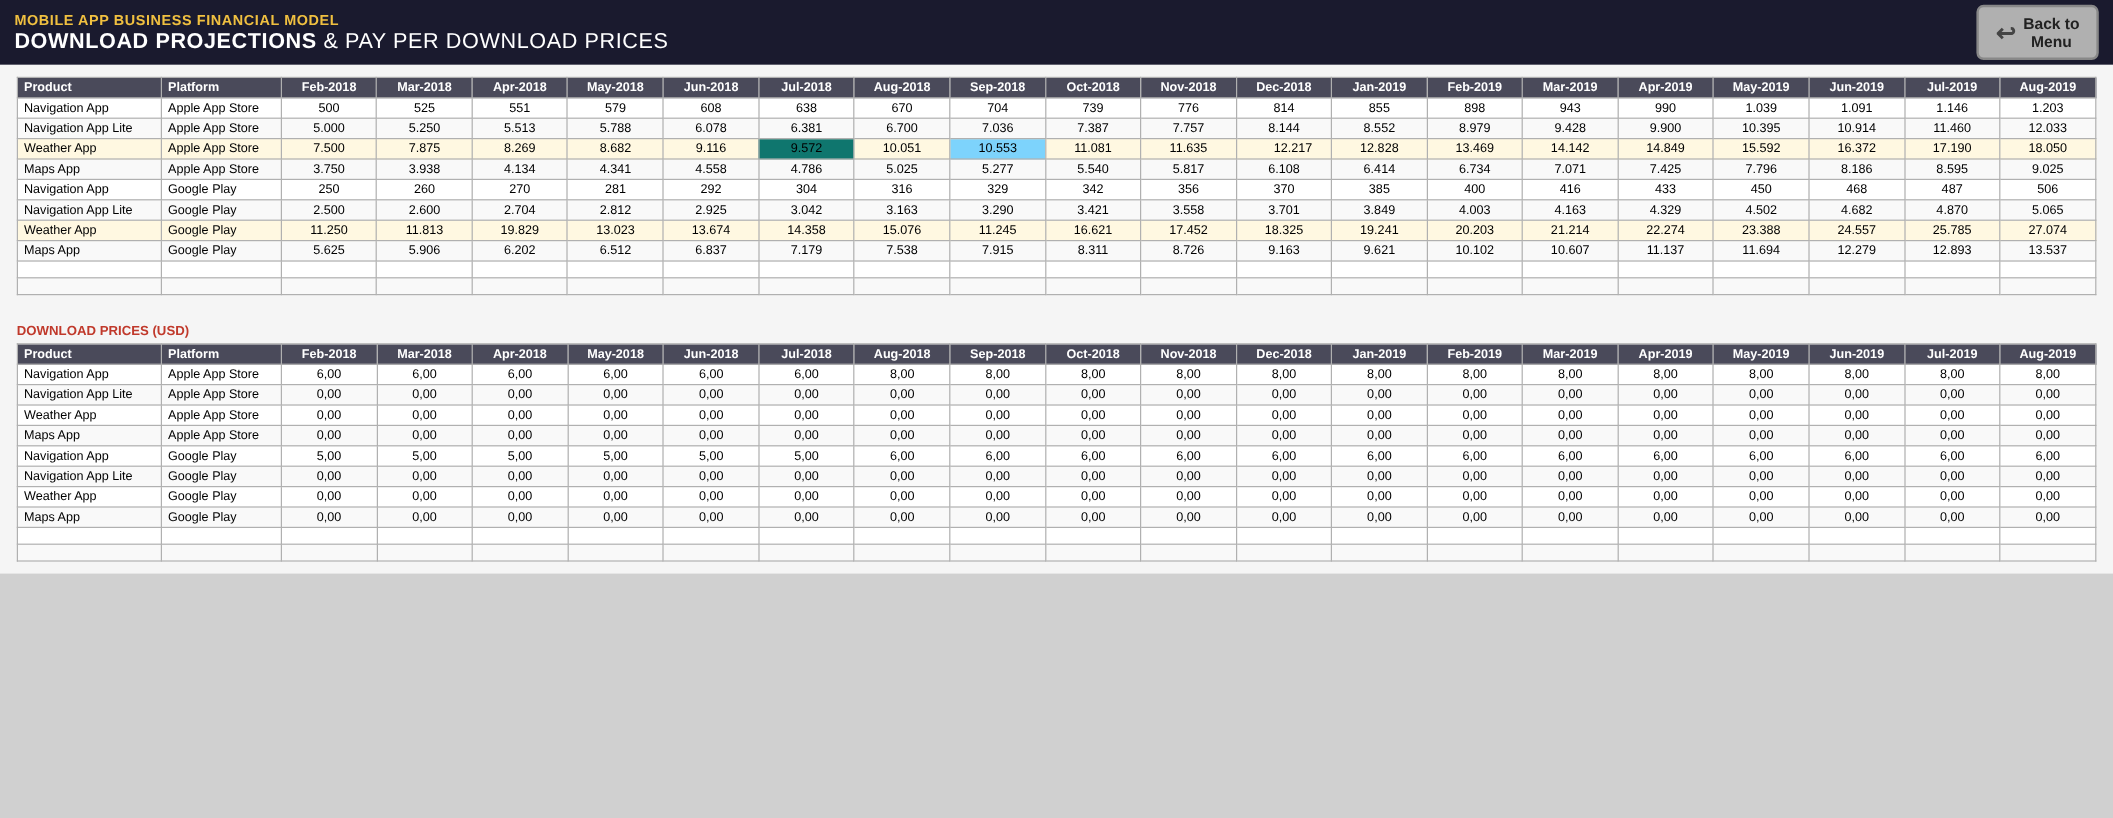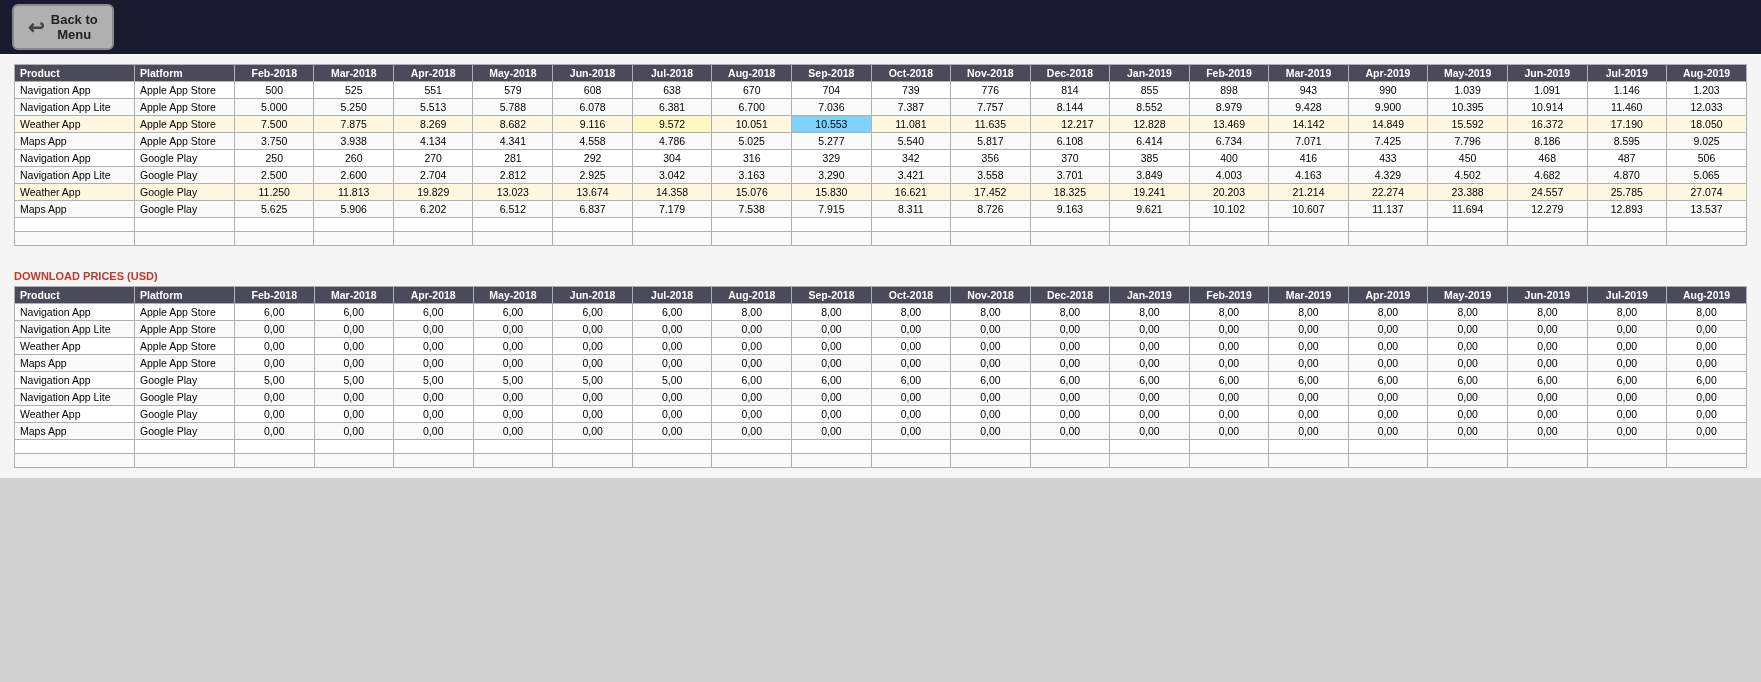--- a/index.html
+++ b/index.html
@@ -86,20 +86,26 @@
       background: #f9f9f9;
     }
     .col-product { width: 120px; min-width: 100px; }
     .col-platform { width: 100px; min-width: 90px; }
     .col-data { min-width: 58px; }
   </style>
 </head>
 <body>
 
 <div class="header-bar">
+  <div class="header-title-block">
+    <div class="header-top-line">MOBILE APP BUSINESS FINANCIAL MODEL</div>
+    <div class="header-bottom-line">
+      <span>DOWNLOAD PROJECTIONS</span><span class="normal"> &amp; PAY PER DOWNLOAD PRICES</span>
+    </div>
+  </div>
   <button class="back-btn">
     <span class="arrow-icon">↩</span>
     <span>Back to<br>Menu</span>
   </button>
 </div>
 
 <div class="content-area">
 
   <table>
     <thead>
@@ -175,21 +181,21 @@
           <td>12.033</td>
         </tr>
         <tr style="background: rgb(255, 248, 225);">
           <td style="text-align: left; background: rgb(255, 248, 225);">Weather App</td>
           <td style="text-align: left; background: rgb(255, 248, 225);">Apple App Store</td>
           <td style="background: rgb(255, 248, 225);">7.500</td>
           <td style="background: rgb(255, 248, 225);">7.875</td>
           <td style="background: rgb(255, 248, 225);">8.269</td>
           <td style="background: rgb(255, 248, 225);">8.682</td>
           <td style="background: rgb(255, 248, 225);">9.116</td>
-          <td style="background: #fef9c3;">9.572</td>
+          <td style="background: #0f766e;">9.572</td>
           <td style="background: rgb(255, 248, 225);">10.051</td>
           <td style="background: #7dd3fc;">10.553</td>
           <td style="background: rgb(255, 248, 225);">11.081</td>
           <td style="background: rgb(255, 248, 225);">11.635</td>
           <td style="background: rgb(255, 248, 225); padding-left: 20px;">12.217</td>
           <td style="background: rgb(255, 248, 225);">12.828</td>
           <td style="background: rgb(255, 248, 225); margin-top: 28px;">13.469</td>
           <td style="background: rgb(255, 248, 225);">14.142</td>
           <td style="background: rgb(255, 248, 225);">14.849</td>
           <td style="background: rgb(255, 248, 225);">15.592</td>
@@ -269,21 +275,21 @@
         <tr style="background: rgb(255, 248, 225);">
           <td style="text-align: left; background: rgb(255, 248, 225);">Weather App</td>
           <td style="text-align: left; background: rgb(255, 248, 225);">Google Play</td>
           <td style="background: rgb(255, 248, 225);">11.250</td>
           <td style="background: rgb(255, 248, 225);">11.813</td>
           <td style="background: rgb(255, 248, 225);">19.829</td>
           <td style="background: rgb(255, 248, 225);">13.023</td>
           <td style="background: rgb(255, 248, 225);">13.674</td>
           <td style="background: rgb(255, 248, 225);">14.358</td>
           <td style="background: rgb(255, 248, 225);">15.076</td>
-          <td style="background: rgb(255, 248, 225);">15.830</td>
+          <td style="background: rgb(255, 248, 225);">11.245</td>
           <td style="background: rgb(255, 248, 225);">16.621</td>
           <td style="background: rgb(255, 248, 225);">17.452</td>
           <td style="background: rgb(255, 248, 225);">18.325</td>
           <td style="background: rgb(255, 248, 225);">19.241</td>
           <td style="background: rgb(255, 248, 225);">20.203</td>
           <td style="background: rgb(255, 248, 225);">21.214</td>
           <td style="background: rgb(255, 248, 225);">22.274</td>
           <td style="background: rgb(255, 248, 225);">23.388</td>
           <td style="background: rgb(255, 248, 225);">24.557</td>
           <td style="background: rgb(255, 248, 225);">25.785</td>

